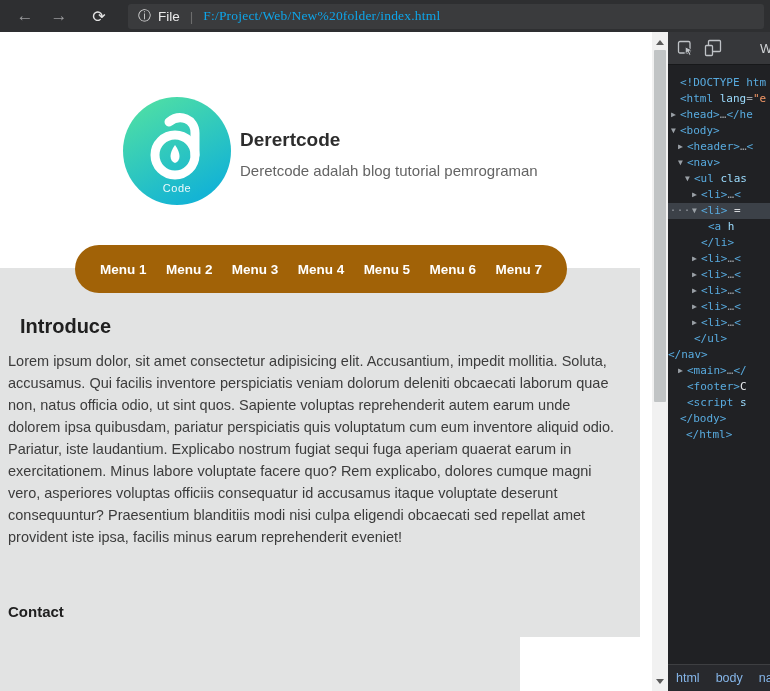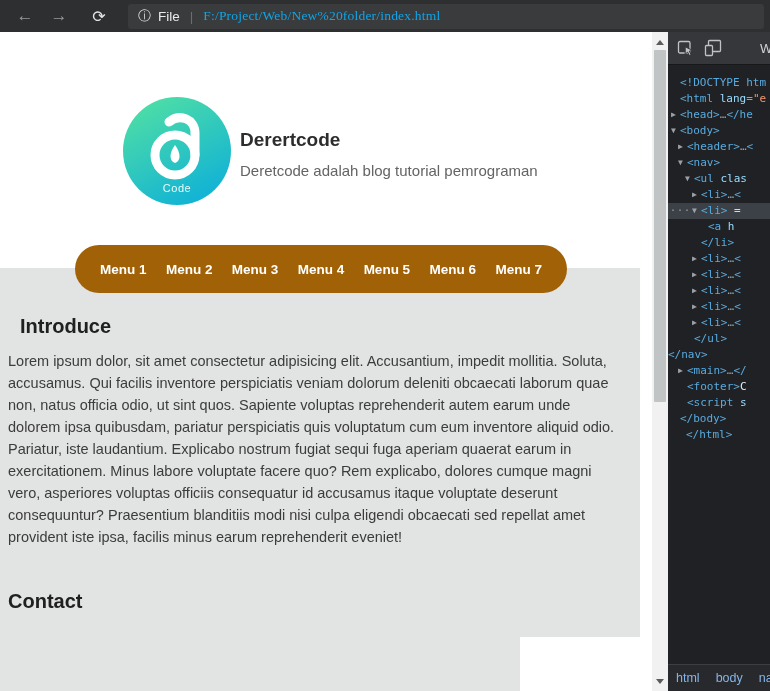--- a/index.html
+++ b/index.html
@@ -32,21 +32,21 @@
   .site-sub   { position:absolute; left:240px; top:130px; font-size:15px; color:#646464; }
 
   .menu { position:absolute; left:75px; top:213px; width:492px; height:48px;
           background:#a16207; border-radius:24px; display:flex; align-items:center;
           justify-content:space-between; padding:0 25px; }
   .menu .item { color:#ffffff; font-size:13.5px; font-weight:600; cursor:pointer; white-space:nowrap; }
 
   .h-introduce { position:absolute; left:8px; top:283px; font-size:20px; font-weight:600; color:#202020;margin-left:12px; }
   .paragraph   { position:absolute; left:8px; top:318px; width:614px; font-size:14.5px;
                  line-height:22px; color:#3c3c3c; }
-  .h-contact   { position:absolute; left:8px; top:558px; font-size:20px; font-weight:600; color:#202020; }
+  .h-contact   { position:absolute; left:8px; top:571px; font-size:15px; font-weight:600; color:#202020; }
   .contact-list{ position:absolute; left:8px; top:588px; font-size:15px; line-height:22px; }
   .contact-list .clink { color:#2b2b2b; cursor:pointer; }
   .contact-list .clink.dim { color:#606060; }
 
   
   .scrollbar { position:absolute; left:652px; top:32px; width:16px; height:659px; background:#f1f1f1; }
   .sb-arrow { position:absolute; left:0; width:16px; height:16px; display:flex;
               align-items:center; justify-content:center; }
   .sb-arrow svg { display:block; }
   .sb-up { top:2px; } .sb-down { bottom:2px; }

